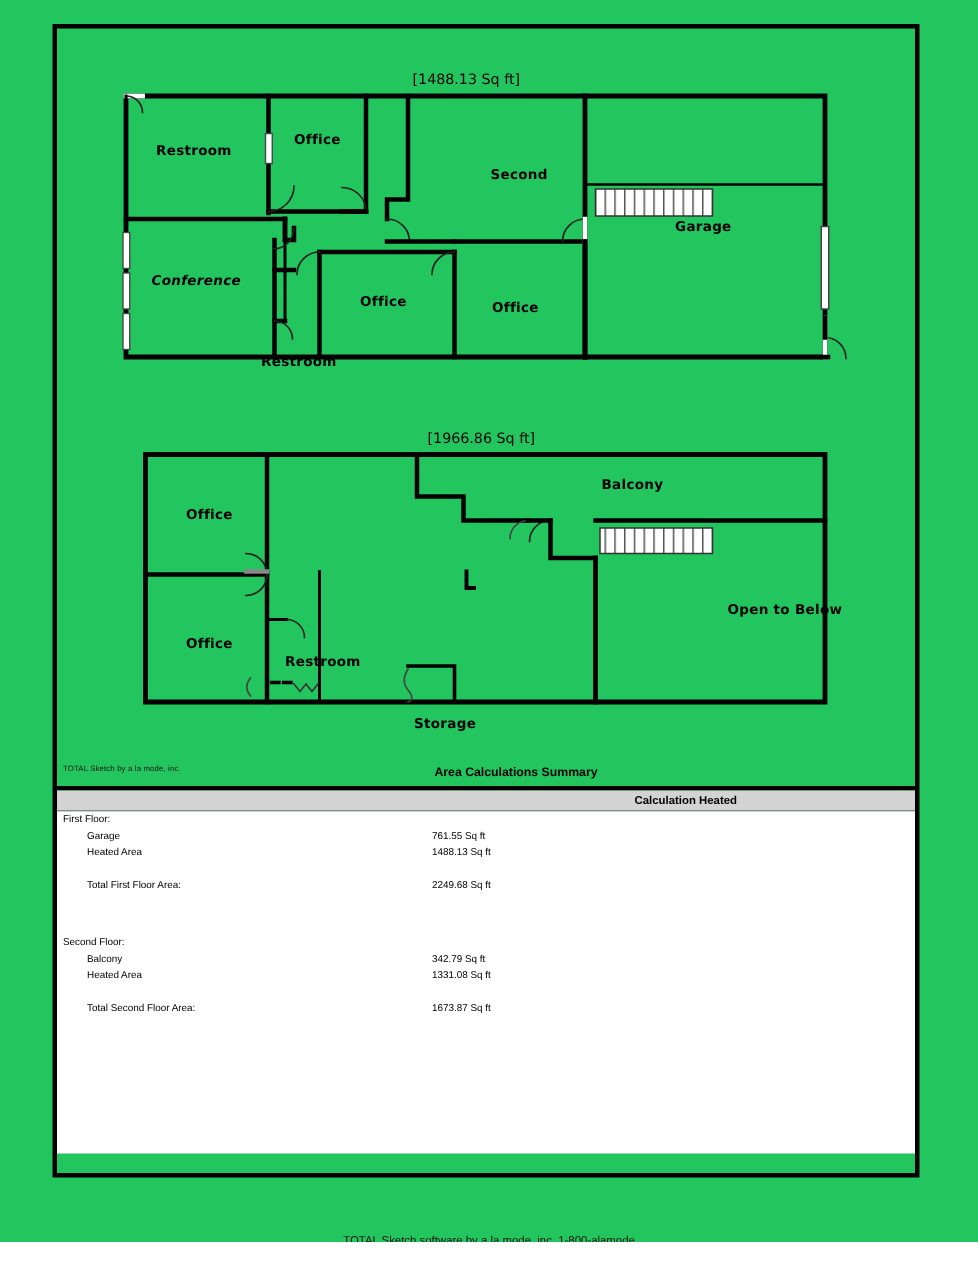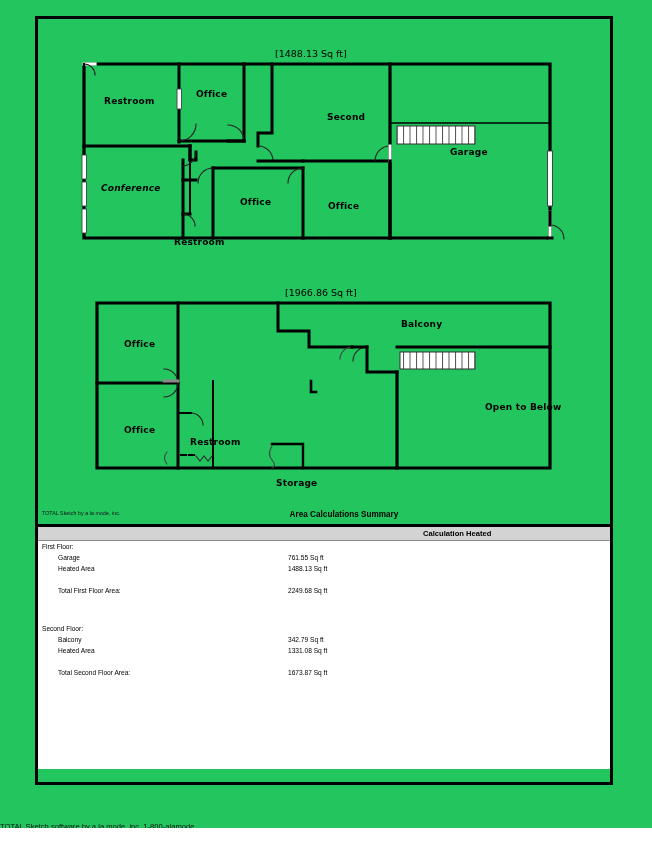--- a/index.html
+++ b/index.html
@@ -156,21 +156,21 @@
     left: 250px;
     top: 3px;
     font-size: 7.2px;
     font-weight: bold;
   }
   #page-footer {
     position: absolute;
     left: 0;
     right: 0;
     top: 822px;
-    text-align: left;
+    text-align: center;
     font-size: 7.6px;
     font-family: "Liberation Sans", sans-serif;
     color: #111;
   }
   svg { display: block; }
 </style>
 </head>
 <body>
 
 <div id="page">

